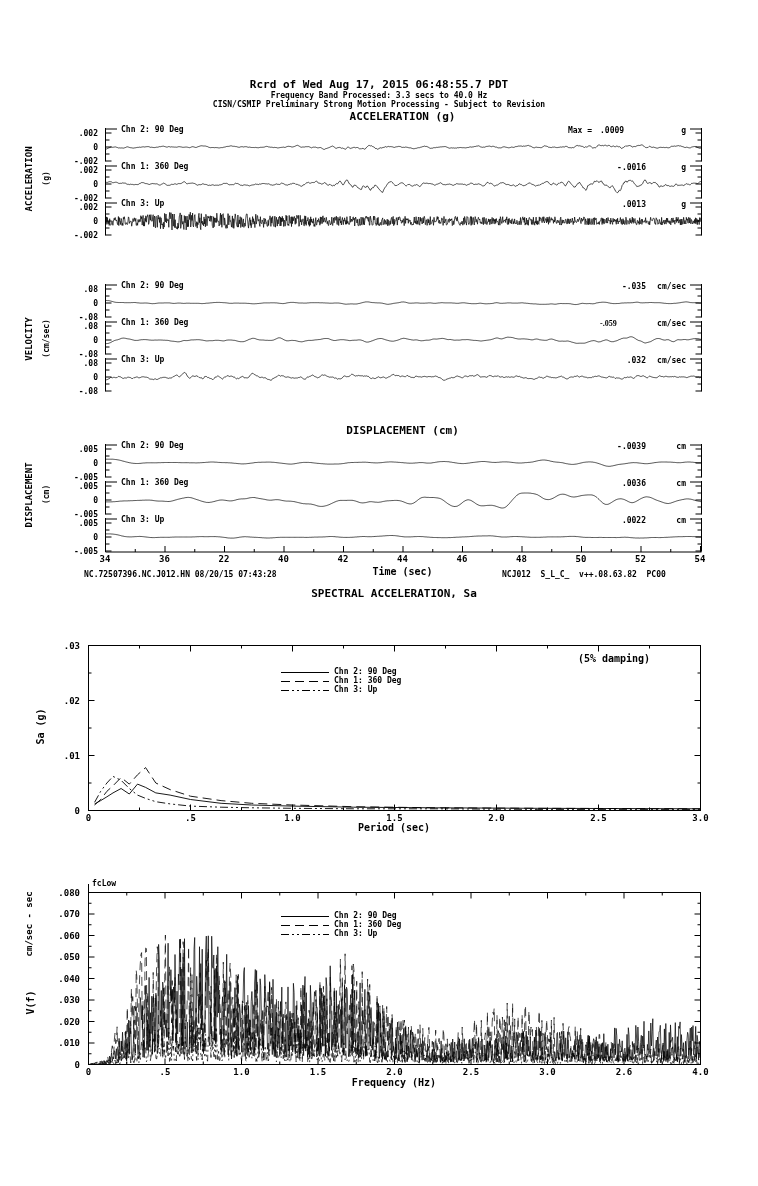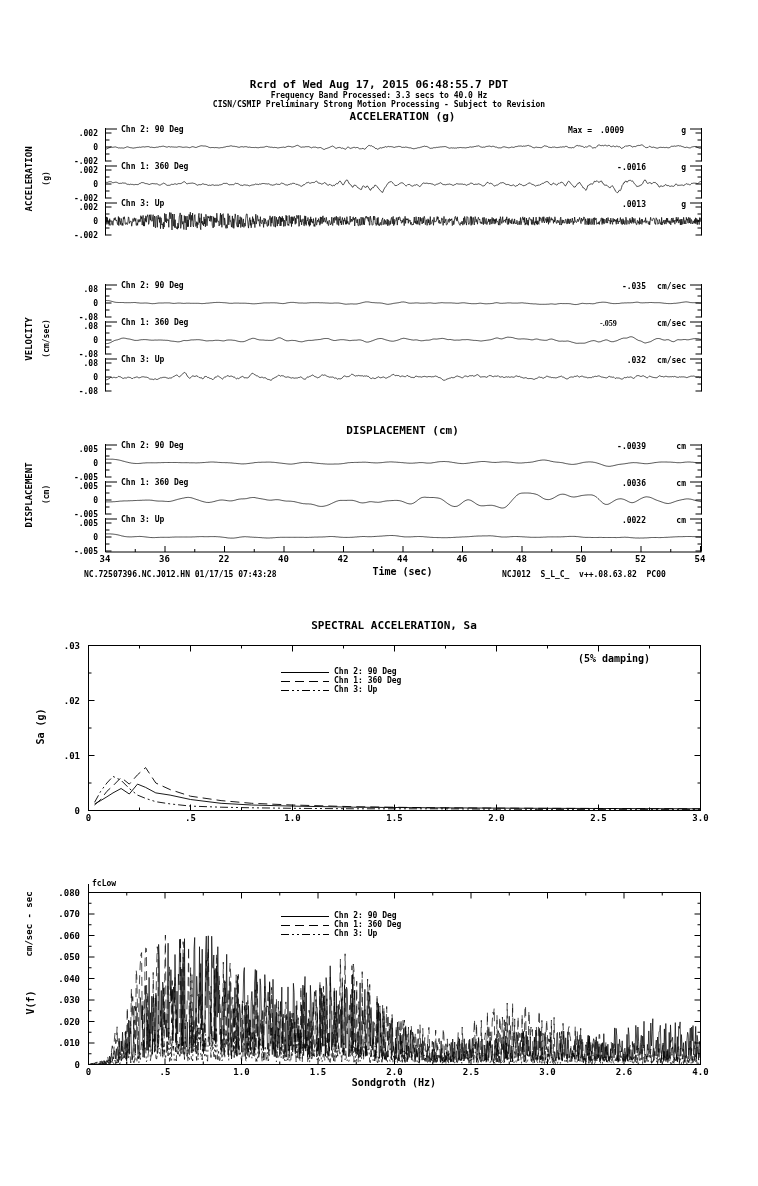--- a/index.html
+++ b/index.html
@@ -18,40 +18,41 @@
 <body>
 
 <div id="page">
 
   <div class="t hdr b f11" style="top:79px">Rcrd of Wed Aug 17, 2015 06:48:55.7 PDT</div>
   <div class="t hdr b f8" style="top:92px">Frequency Band Processed: 3.3 secs to 40.0 Hz</div>
   <div class="t hdr b f8" style="top:101px">CISN/CSMIP Preliminary Strong Motion Processing - Subject to Revision</div>
 
   <div class="t sec-title" style="top:111px">ACCELERATION (g)</div>
   <div class="t sec-title" style="top:425px">DISPLACEMENT (cm)</div>
-  <div class="t sec-title2" style="top:620px">SPECTRAL ACCELERATION, Sa</div>
+  <div class="t sec-title2" style="top:588px">SPECTRAL ACCELERATION, Sa</div>
 
   <div class="t rot b f9" style="left:-15px;top:174px;width:90px">ACCELERATION</div>
   <div class="t rot b f8" style="left:17px;top:174px;width:60px">(g)</div>
   <div class="t rot b f9" style="left:-15px;top:334px;width:90px">VELOCITY</div>
   <div class="t rot b f8" style="left:17px;top:334px;width:60px">(cm/sec)</div>
   <div class="t rot b f9" style="left:-15px;top:490px;width:90px">DISPLACEMENT</div>
   <div class="t rot b f8" style="left:17px;top:490px;width:60px">(cm)</div>
   <div class="t rot b f10" style="left:10px;top:721px;width:60px">Sa (g)</div>
   <div class="t rot b f9" style="left:-15px;top:919px;width:90px">cm/sec - sec</div>
   <div class="t rot b f10" style="left:10px;top:997px;width:40px">V(f)</div>
 
   <div class="t b f10" style="left:105px;width:595px;text-align:center;top:566px">Time (sec)</div>
-  <div class="t b f8" style="left:84px;top:571px">NC.72507396.NC.J012.HN 01/17/15 07:43:28</div>
+  <div class="t b f8" style="left:84px;top:571px">NC.72507396.NC.J012.HN 08/20/15 07:43:28</div>
   <div class="t b f8" style="left:502px;top:571px">NCJ012  S_L_C_  v++.08.63.82  PC00</div>
 
   <div class="t b f10" style="left:540px;width:148px;text-align:center;top:653px">(5% damping)</div>
+  <div class="t b f10" style="left:88px;width:612px;text-align:center;top:822px">Period (sec)</div>
 
   <div class="t b f8" style="left:92px;top:880px">fcLow</div>
-  <div class="t b f10" style="left:88px;width:612px;text-align:center;top:1077px">Sondgroth (Hz)</div>
+  <div class="t b f10" style="left:88px;width:612px;text-align:center;top:1077px">Frequency (Hz)</div>
 
   <div id="charts">
       <div style="position: absolute; white-space: pre; font-family: &quot;DejaVu Sans Mono&quot;, monospace; font-weight: bold; left: 38px; top: 129px; width: 60px; text-align: right; font-size: 8px;">.002</div>
       <div style="position: absolute; white-space: pre; font-family: &quot;DejaVu Sans Mono&quot;, monospace; font-weight: bold; left: 38px; top: 143px; width: 60px; text-align: right; font-size: 8px;">0</div>
       <div style="position: absolute; white-space: pre; font-family: &quot;DejaVu Sans Mono&quot;, monospace; font-weight: bold; left: 38px; top: 157px; width: 60px; text-align: right; font-size: 8px;">-.002</div>
       <svg width="597" height="38" style="position: absolute; left: 105px; top: 125px; overflow: visible;">
         <line x1="0.5" y1="3" x2="0.5" y2="36.5" stroke="#000000" stroke-width="1"></line>
         <line x1="0.5" y1="4" x2="12" y2="4" stroke="#000000" stroke-width="1"></line>
         <line x1="0.5" y1="8" x2="6.5" y2="8" stroke="#000000" stroke-width="1"></line>
         <line x1="0.5" y1="15" x2="4.5" y2="15" stroke="#000000" stroke-width="1"></line>

